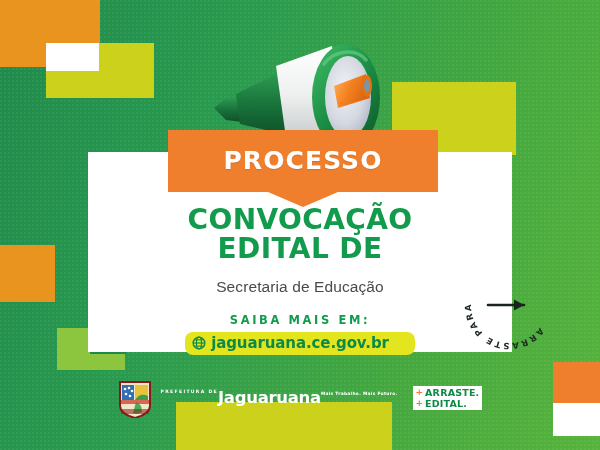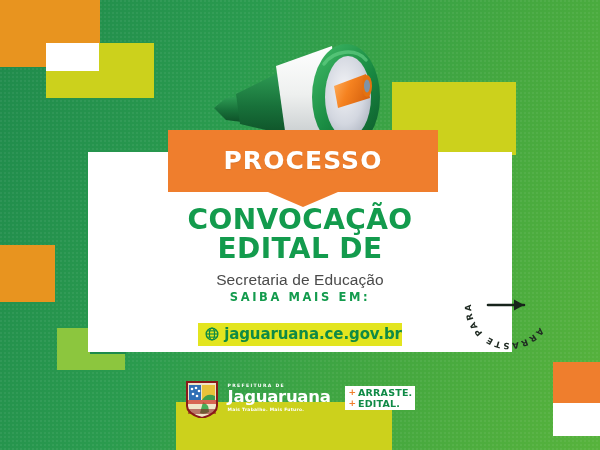--- a/index.html
+++ b/index.html
@@ -74,46 +74,46 @@
   #card-body {
     position:absolute; left:88px; top:206px; width:424px; z-index:8;
     text-align:center;
   }
   .headline {
     color:#139b4d; font-weight:bold;
     font-family:"DejaVu Sans", sans-serif;
     font-size:28px; line-height:1.03; letter-spacing:0.4px;
   }
   .subhead {
-    color:#4a4a4a; font-size:15.5px; margin-top:7px;
+    color:#4a4a4a; font-size:15.5px; margin-top:14px;
     font-family:"Liberation Sans", sans-serif; letter-spacing:0.1px;
   }
   .saiba {
     color:#139b4d; font-weight:bold; font-size:11.5px;
-    letter-spacing:2.6px; margin-top:1px;
+    letter-spacing:2.6px; margin-top:17px;
     font-family:"DejaVu Sans", sans-serif;
   }
   #site-pill {
     display:inline-flex; align-items:center; gap:5px;
-    background:#e3e51f; padding:2px 0 3px 7px; margin-top:19px;
+    background:#e3e51f; padding:2px 26px 3px 7px; margin-top:5px;border-radius:8px;
   }
   #site-pill .txt {
     color:#0f8a46; font-weight:bold; font-size:15px;
     font-family:"DejaVu Sans", sans-serif; letter-spacing:-0.1px;
   }
   #globe-icon { width:14px; height:14px; display:block; }
 
   
   #swipe-badge { position:absolute; left:456px; top:252px; width:106px; height:106px; z-index:9; }
 
   
   #footer { position:absolute; left:0; top:374px; width:600px; height:48px; z-index:6;
             display:flex; align-items:center; justify-content:center; gap:9px; }
   #brasao { width:34px; height:40px; display:block; }
-  #pref-block { display:flex; flex-direction:column; justify-content:center; line-height:1; }
+  #pref-block { display:flex; flex-direction:row; justify-content:center; line-height:1; }
   #pref-kicker { font-size:4.6px; letter-spacing:1.3px; color:#ffffff; font-weight:bold;
                  font-family:"DejaVu Sans", sans-serif; margin-bottom:1px; }
   #pref-name   { font-size:16.5px; color:#ffffff; font-weight:bold; letter-spacing:-0.3px;
                  font-family:"DejaVu Sans", sans-serif; }
   #pref-tag    { font-size:4.4px; color:#ffffff; font-weight:bold; letter-spacing:0.3px;
                  font-family:"DejaVu Sans", sans-serif; margin-top:2px; }
   #tf-logo { background:#ffffff; padding:2px 3px; display:flex; flex-direction:column; gap:1px; margin-left:6px; }
   .tf-row { display:flex; align-items:center; gap:2px; }
   .tf-plus { color:#ef7e2d; font-size:9px; font-weight:bold; line-height:1;
              font-family:"DejaVu Sans", sans-serif; }

